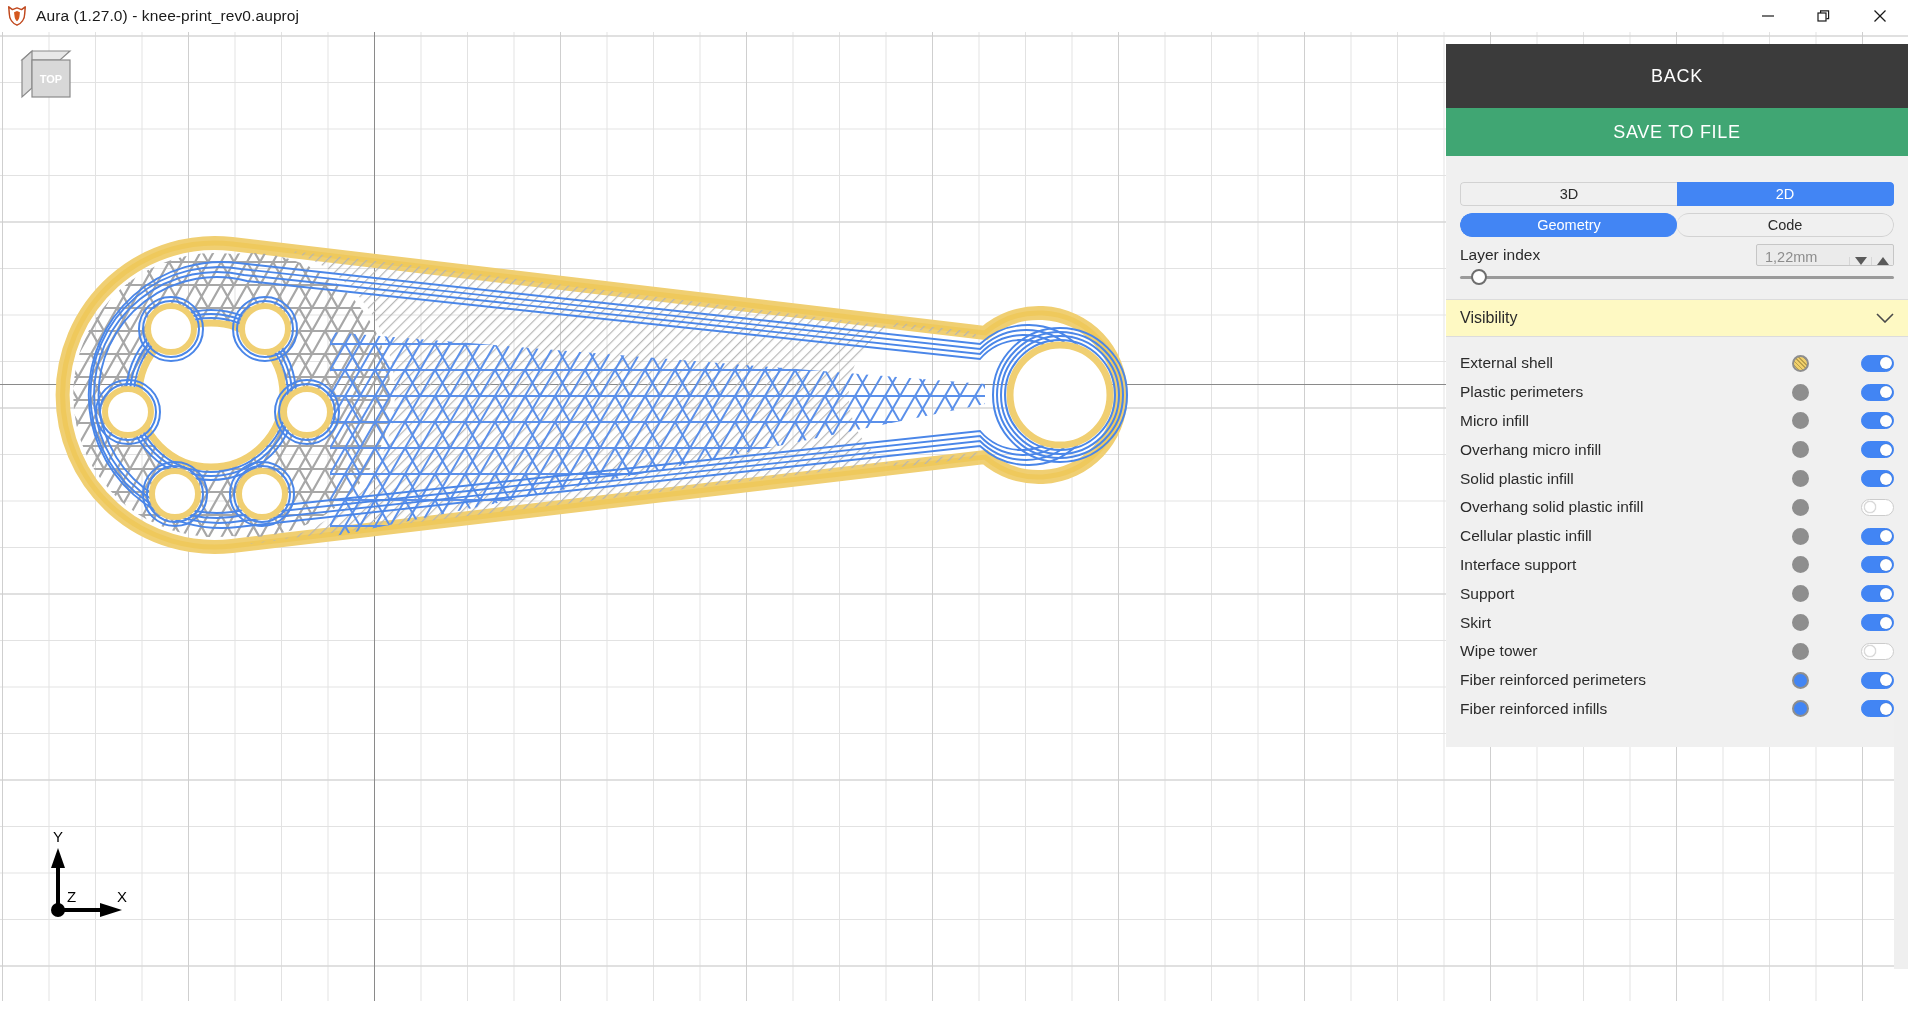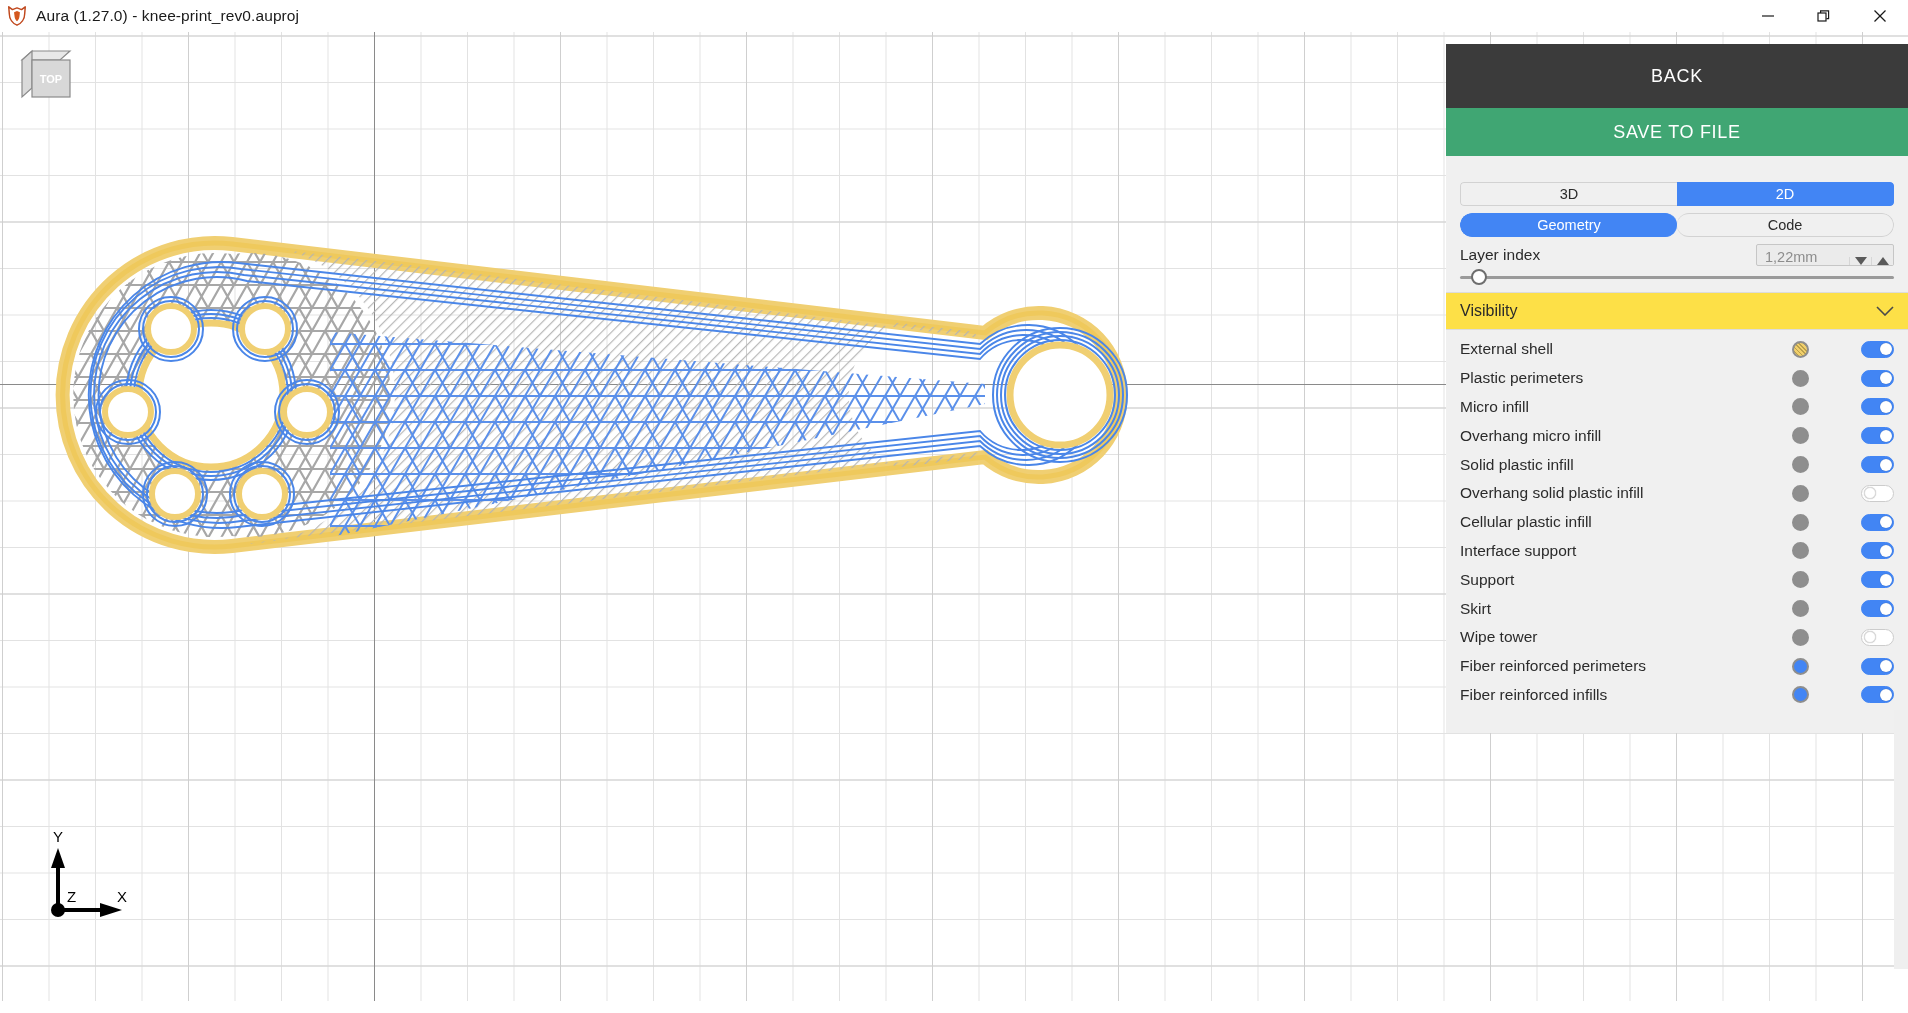--- a/index.html
+++ b/index.html
@@ -122,21 +122,21 @@
   .slider-track {
     position: relative; height: 3px; background: #9a9a9a; border-radius: 2px; width: 100%;
   }
   .slider-thumb {
     position: absolute; top: -7px; left: 2.5%;
     width: 16px; height: 16px; border-radius: 50%;
     background: #ffffff; border: 2px solid #6e6e6e;
   }
 
   .section-header {
-    background: #fde047; height: 38px; margin: 1px -14px;
+    background: #fef9c3; height: 38px; margin: 8px -14px;
     display: flex; align-items: center; justify-content: space-between;
     padding: 0 14px; border-top: 1px solid #dcdcdc; border-bottom: 1px solid #dcdcdc;
   }
   .section-title { font-size: 16px; color: #2b2b2b; }
   .chev { width: 18px; height: 10px; }
 
   .vis-list { padding-top: 4px; padding-bottom: 10px; }
   .vis-row {
     display: flex; align-items: center; height: 28.8px; gap: 40px;
   }

